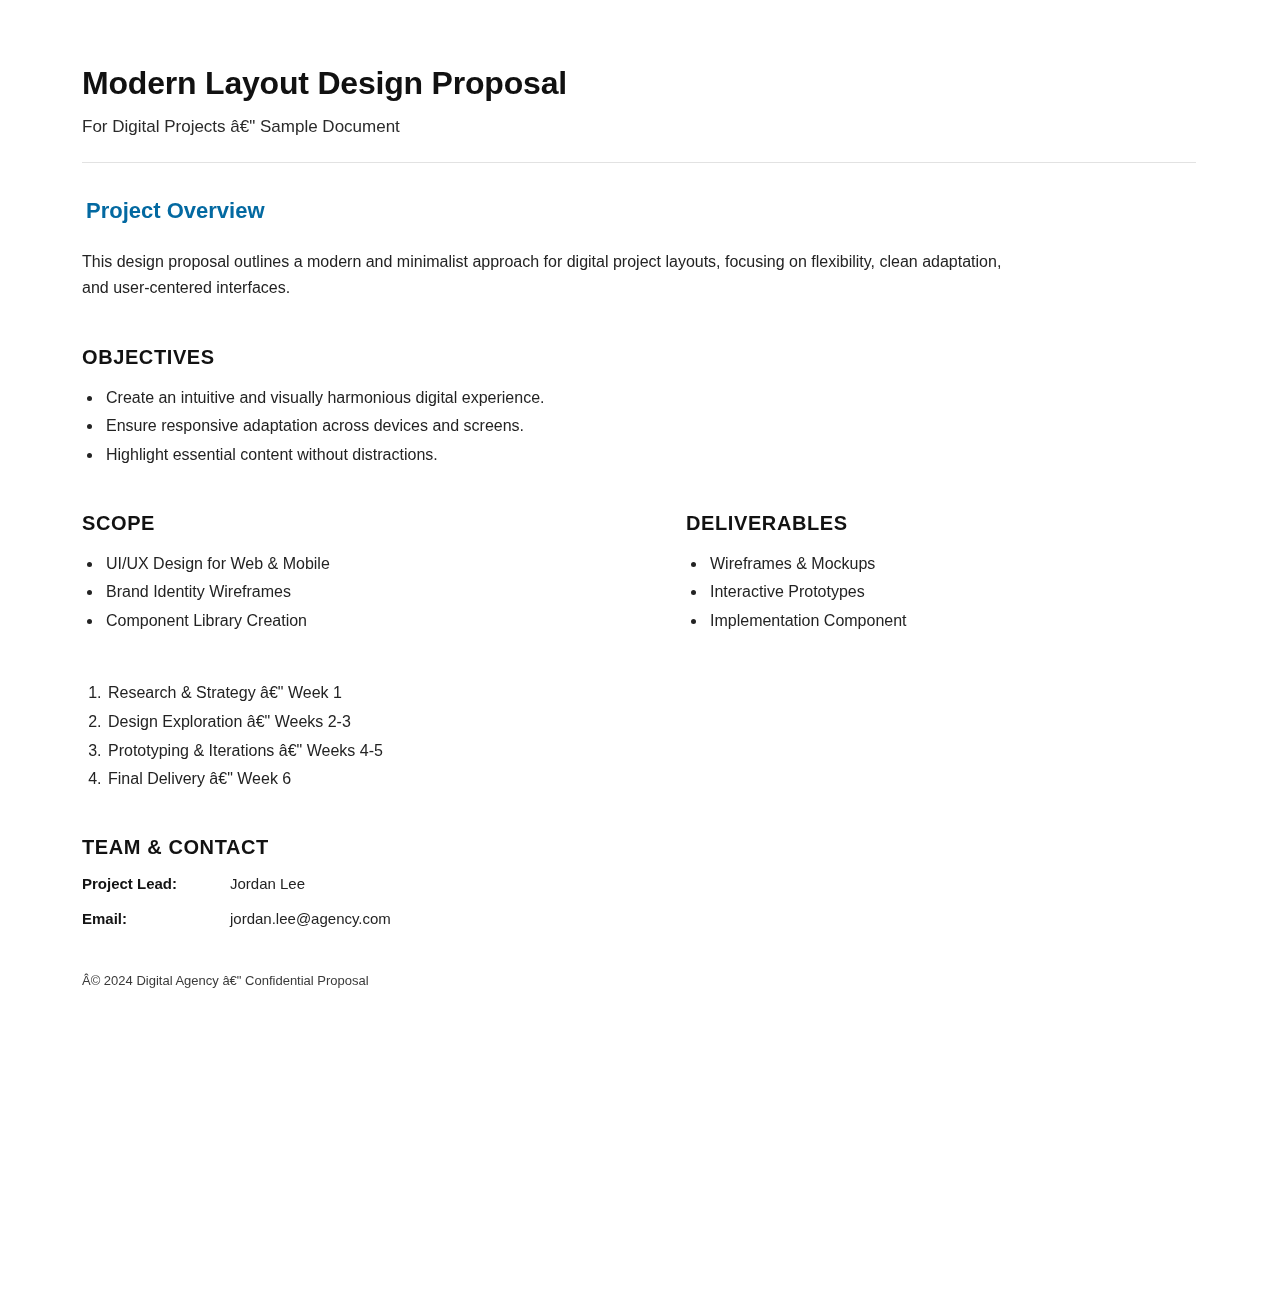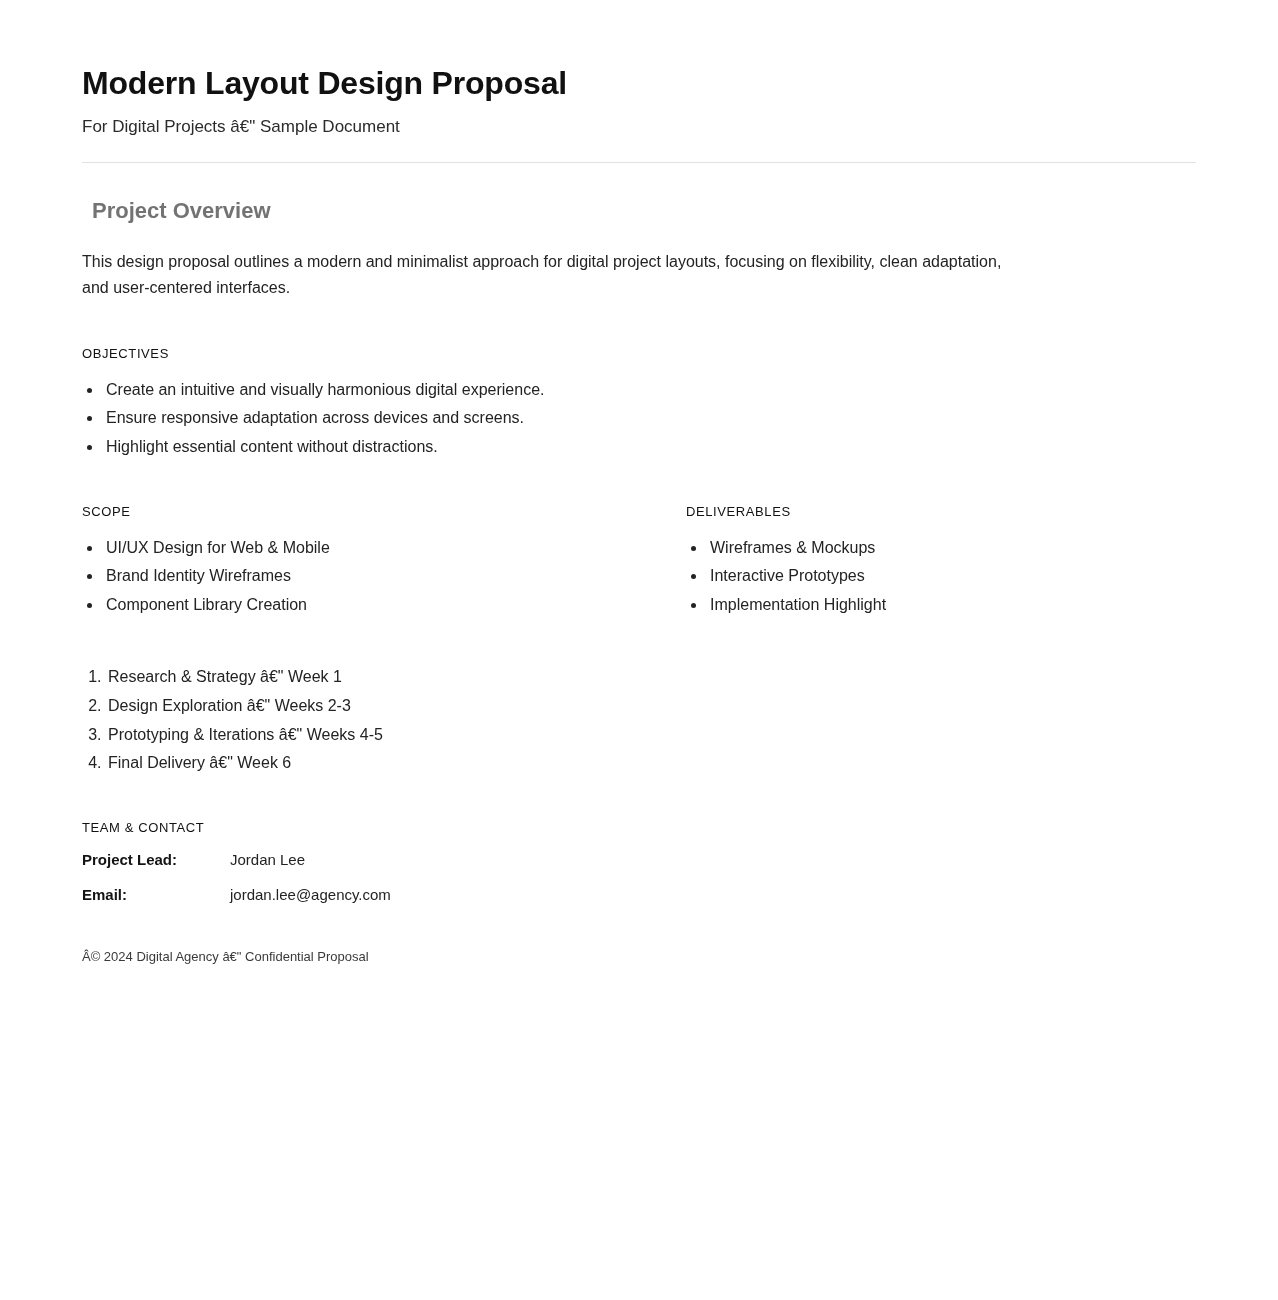--- a/index.html
+++ b/index.html
@@ -44,38 +44,38 @@
     border: 0;
     border-top: 1px solid #e2e2e2;
     width: 1114px;
   }
 
   
   .section {
     margin-top: 34px;
   }
   .section-title {
-    margin: 10px;
+    margin: 4px;
     font-size: 22px;
     font-weight: bold;
     line-height: 1.25;
-    color: #737373;
+    color: #0369a1;
   }
   .body-text {
     margin: 24px 0 0 0;
     font-size: 16px;
     line-height: 1.65;
     color: #232323;
     max-width: 1060px;
   }
 
   .sub-title {
     margin: 0 0 16px 0;
-    font-size: 13px;
-    font-weight: normal;
+    font-size: 20px;
+    font-weight: bold;
     letter-spacing: 0.6px;
     text-transform: uppercase;
     color: #121212;
   }
 
   .block {
     margin-top: 44px;
   }
 
   ul.bullets {
@@ -176,21 +176,21 @@
         <li>UI/UX Design for Web &amp; Mobile</li>
         <li>Brand Identity Wireframes</li>
         <li>Component Library Creation</li>
       </ul>
     </div>
     <div class="col">
       <h3 class="sub-title">DELIVERABLES</h3>
       <ul class="bullets">
         <li>Wireframes &amp; Mockups</li>
         <li>Interactive Prototypes</li>
-        <li>Implementation Highlight</li>
+        <li>Implementation Component</li>
       </ul>
     </div>
   </div>
 
   <div class="block">
     <ol class="numbers">
       <li>Research &amp; Strategy â€" Week 1</li>
       <li>Design Exploration â€" Weeks 2-3</li>
       <li>Prototyping &amp; Iterations â€" Weeks 4-5</li>
       <li>Final Delivery â€" Week 6</li>

